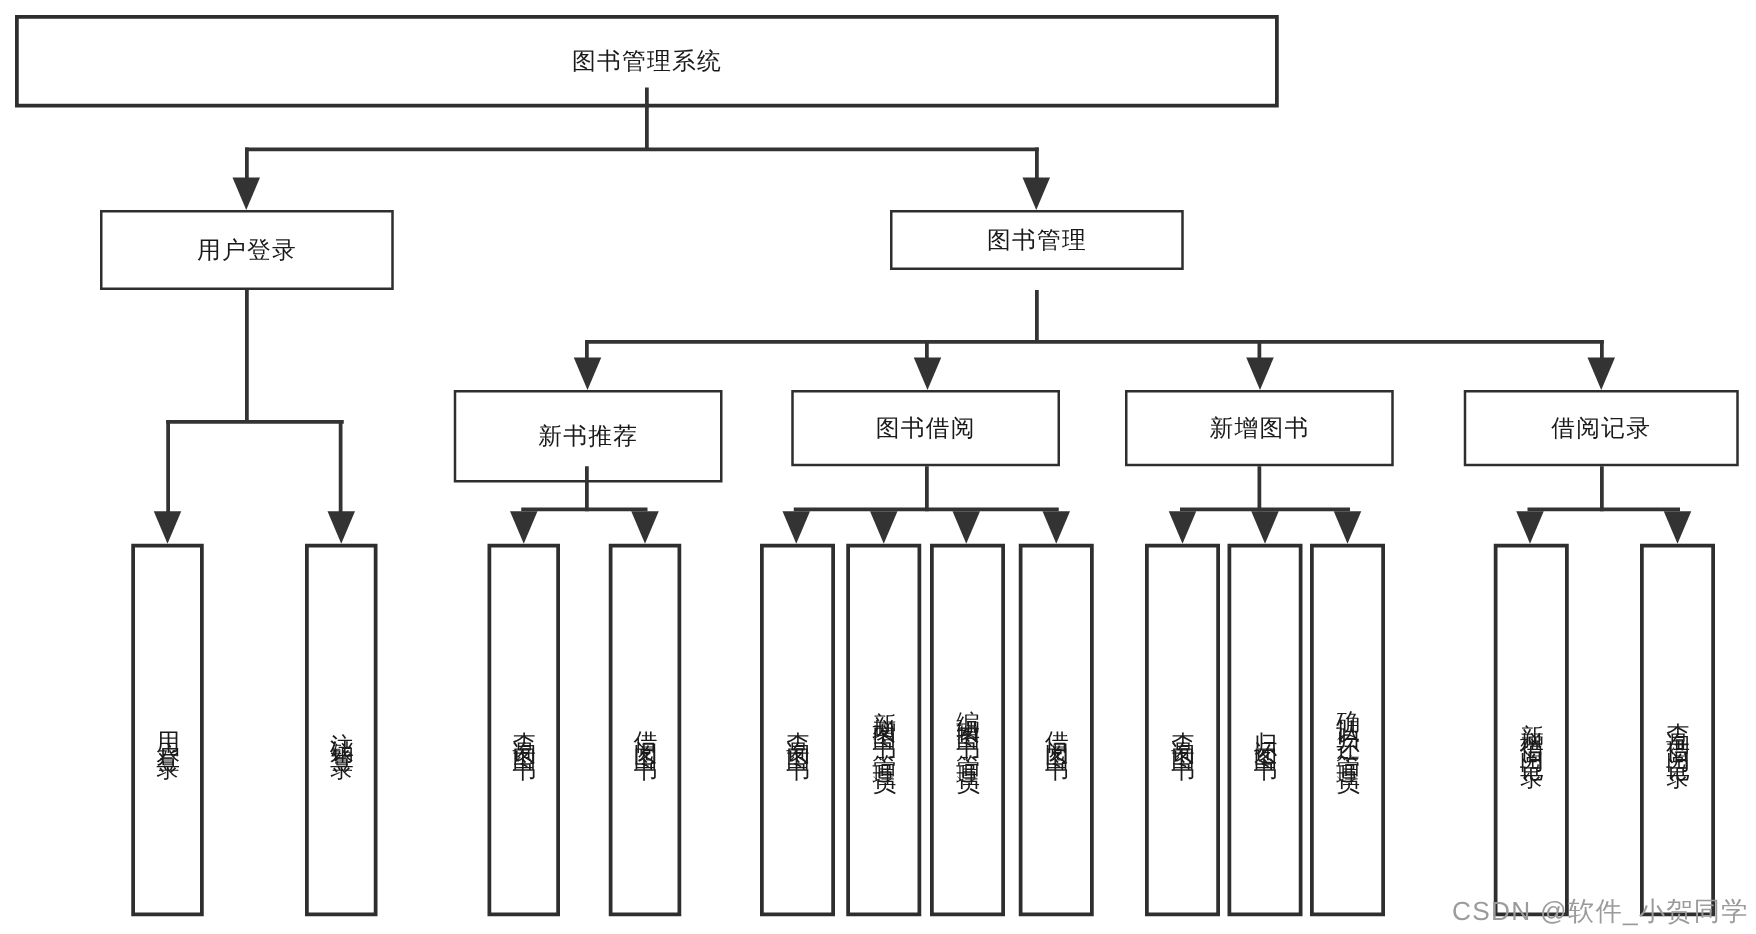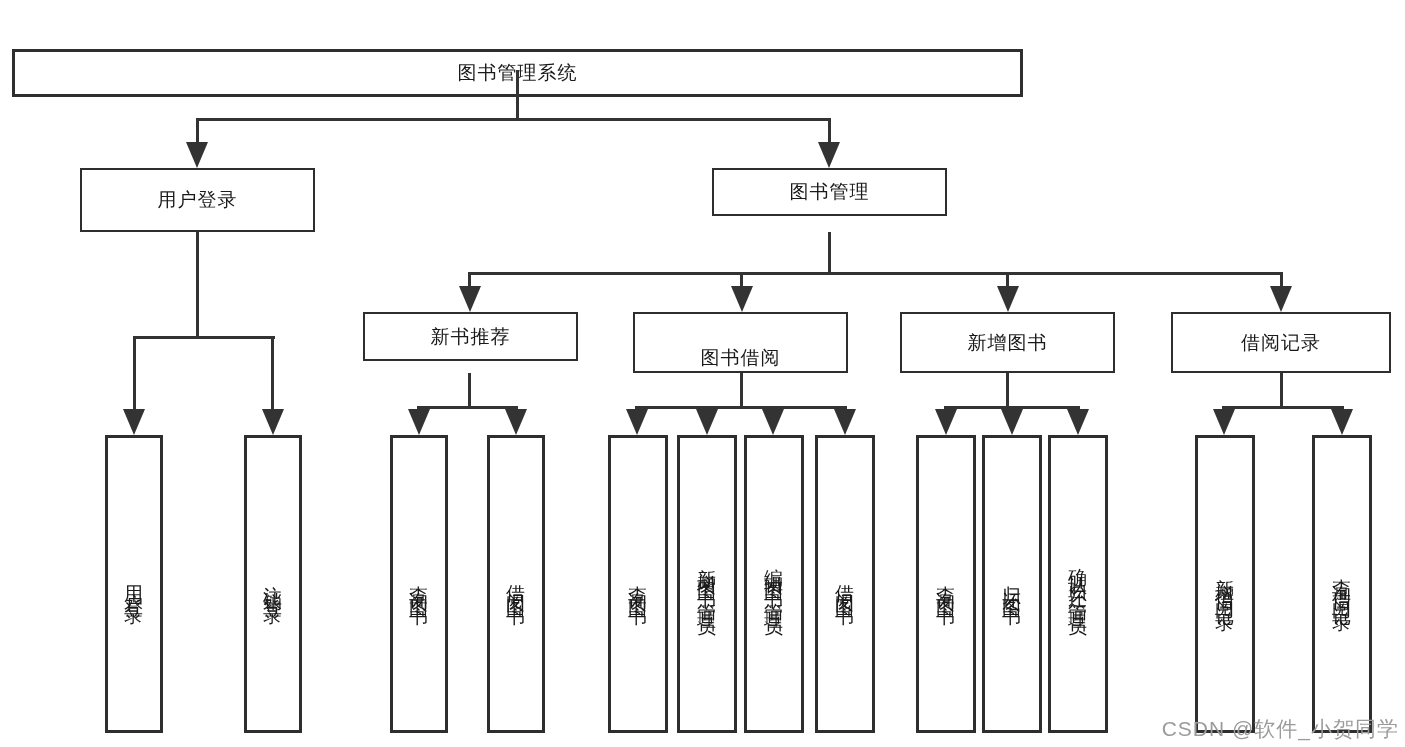--- a/index.html
+++ b/index.html
@@ -31,21 +31,21 @@
   .watermark{
     position:absolute;right:6px;bottom:4px;z-index:5;
     color:#9b9b9b;font-size:21px;letter-spacing:1px;white-space:nowrap;
   }
 </style>
 </head>
 <body>
 
 <div id="canvas">
 
-  <div class="hbox rootbox" style="left:12px;top:12px;width:1011px;height:48px;margin-top:37px;">
+  <div class="hbox rootbox" style="left:12px;top:12px;width:1011px;height:74px;">
     <span>图书管理系统</span>
   </div>
 
   <div class="vline" style="left:516px;top:70px;height:50px;"></div>
   <div class="hline" style="left:196px;top:118px;width:635px;"></div>
   <div class="vline" style="left:196px;top:118px;height:28px;"></div>
   <div class="arrow" style="left:186px;top:142px;"></div>
   <div class="vline" style="left:828px;top:118px;height:28px;"></div>
   <div class="arrow" style="left:818px;top:142px;"></div>
 
@@ -67,24 +67,24 @@
   <div class="hline" style="left:468px;top:272px;width:815px;"></div>
   <div class="vline" style="left:468px;top:272px;height:16px;"></div>
   <div class="arrow" style="left:459px;top:286px;"></div>
   <div class="vline" style="left:740px;top:272px;height:16px;"></div>
   <div class="arrow" style="left:731px;top:286px;"></div>
   <div class="vline" style="left:1006px;top:272px;height:16px;"></div>
   <div class="arrow" style="left:997px;top:286px;"></div>
   <div class="vline" style="left:1280px;top:272px;height:16px;"></div>
   <div class="arrow" style="left:1270px;top:286px;"></div>
 
-  <div class="hbox" style="left:363px;top:312px;width:215px;height:49px;">
+  <div class="hbox" style="left:363px;top:312px;width:215px;height:74px;">
     <span>新书推荐</span>
   </div>
-  <div class="hbox" style="left:633px;top:312px;width:215px;height:61px;align-items:flex-end;">
+  <div class="hbox" style="left:633px;top:312px;width:215px;height:61px;">
     <span>图书借阅</span>
   </div>
   <div class="hbox" style="left:900px;top:312px;width:215px;height:61px;">
     <span>新增图书</span>
   </div>
   <div class="hbox" style="left:1171px;top:312px;width:220px;height:61px;">
     <span>借阅记录</span>
   </div>
 
   <div class="vline" style="left:468px;top:373px;height:36px;"></div>

